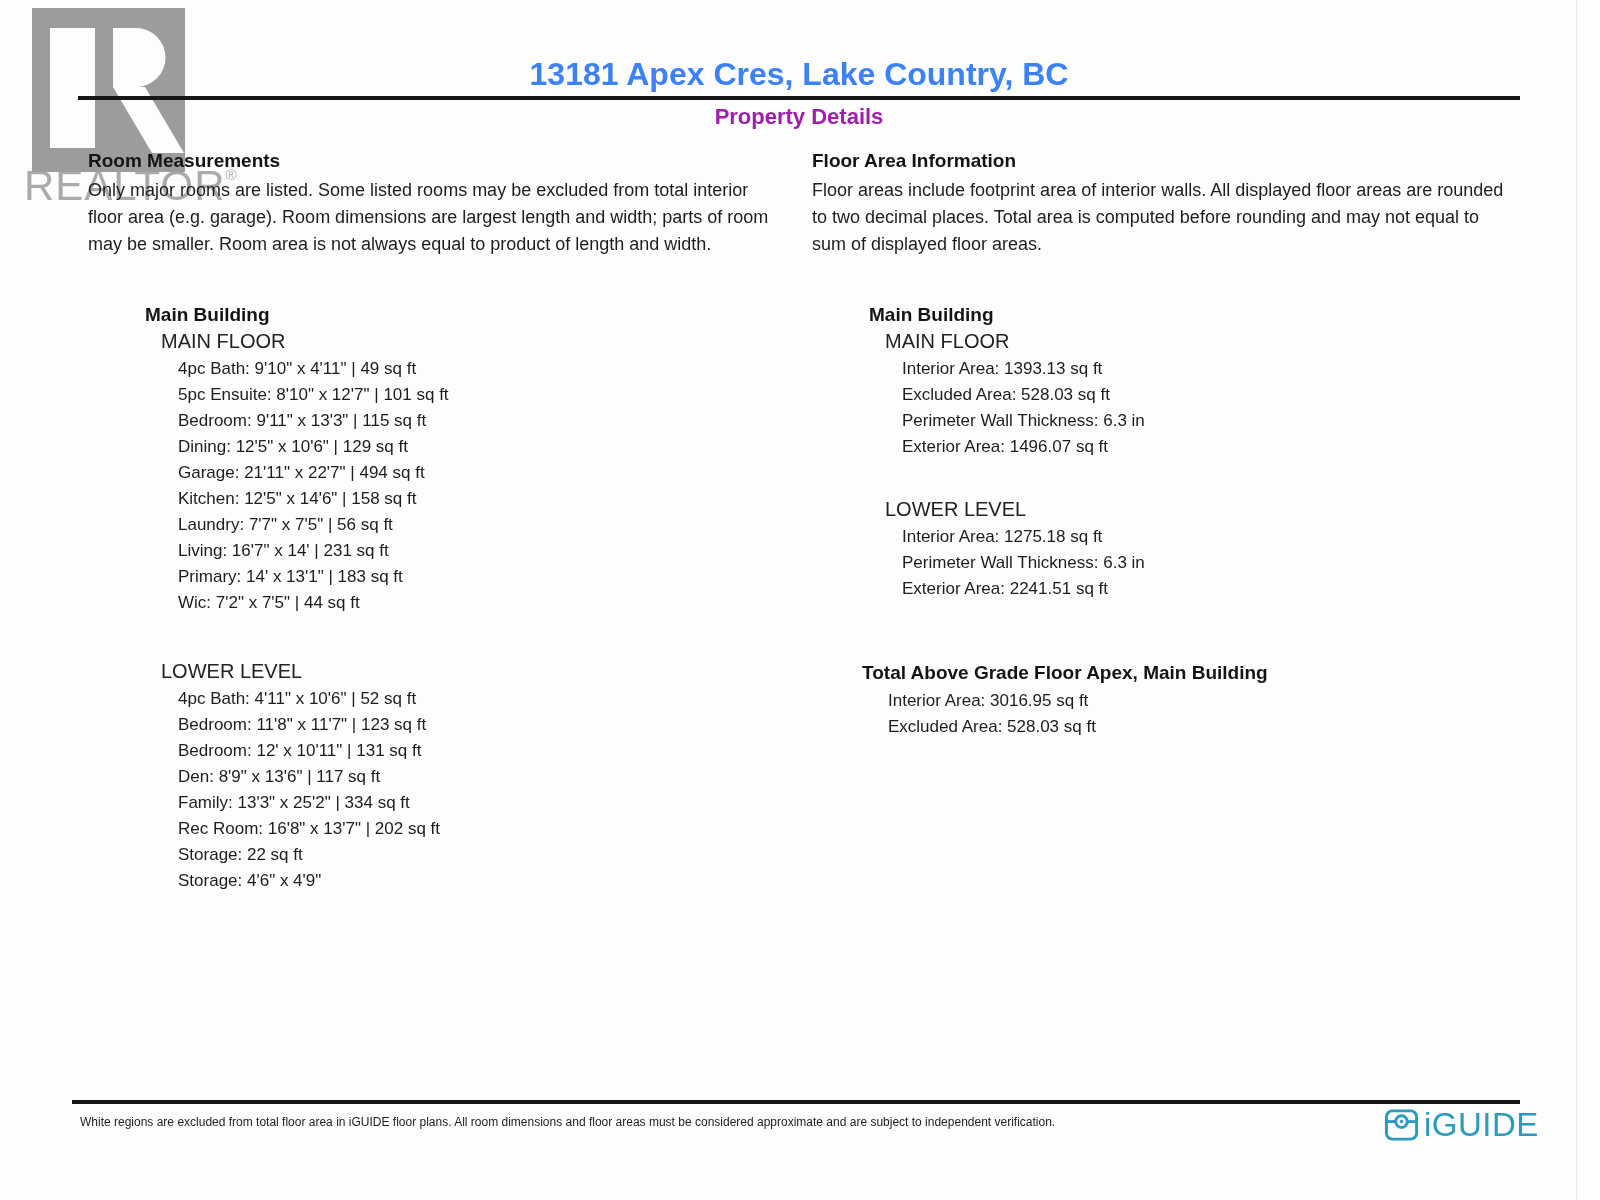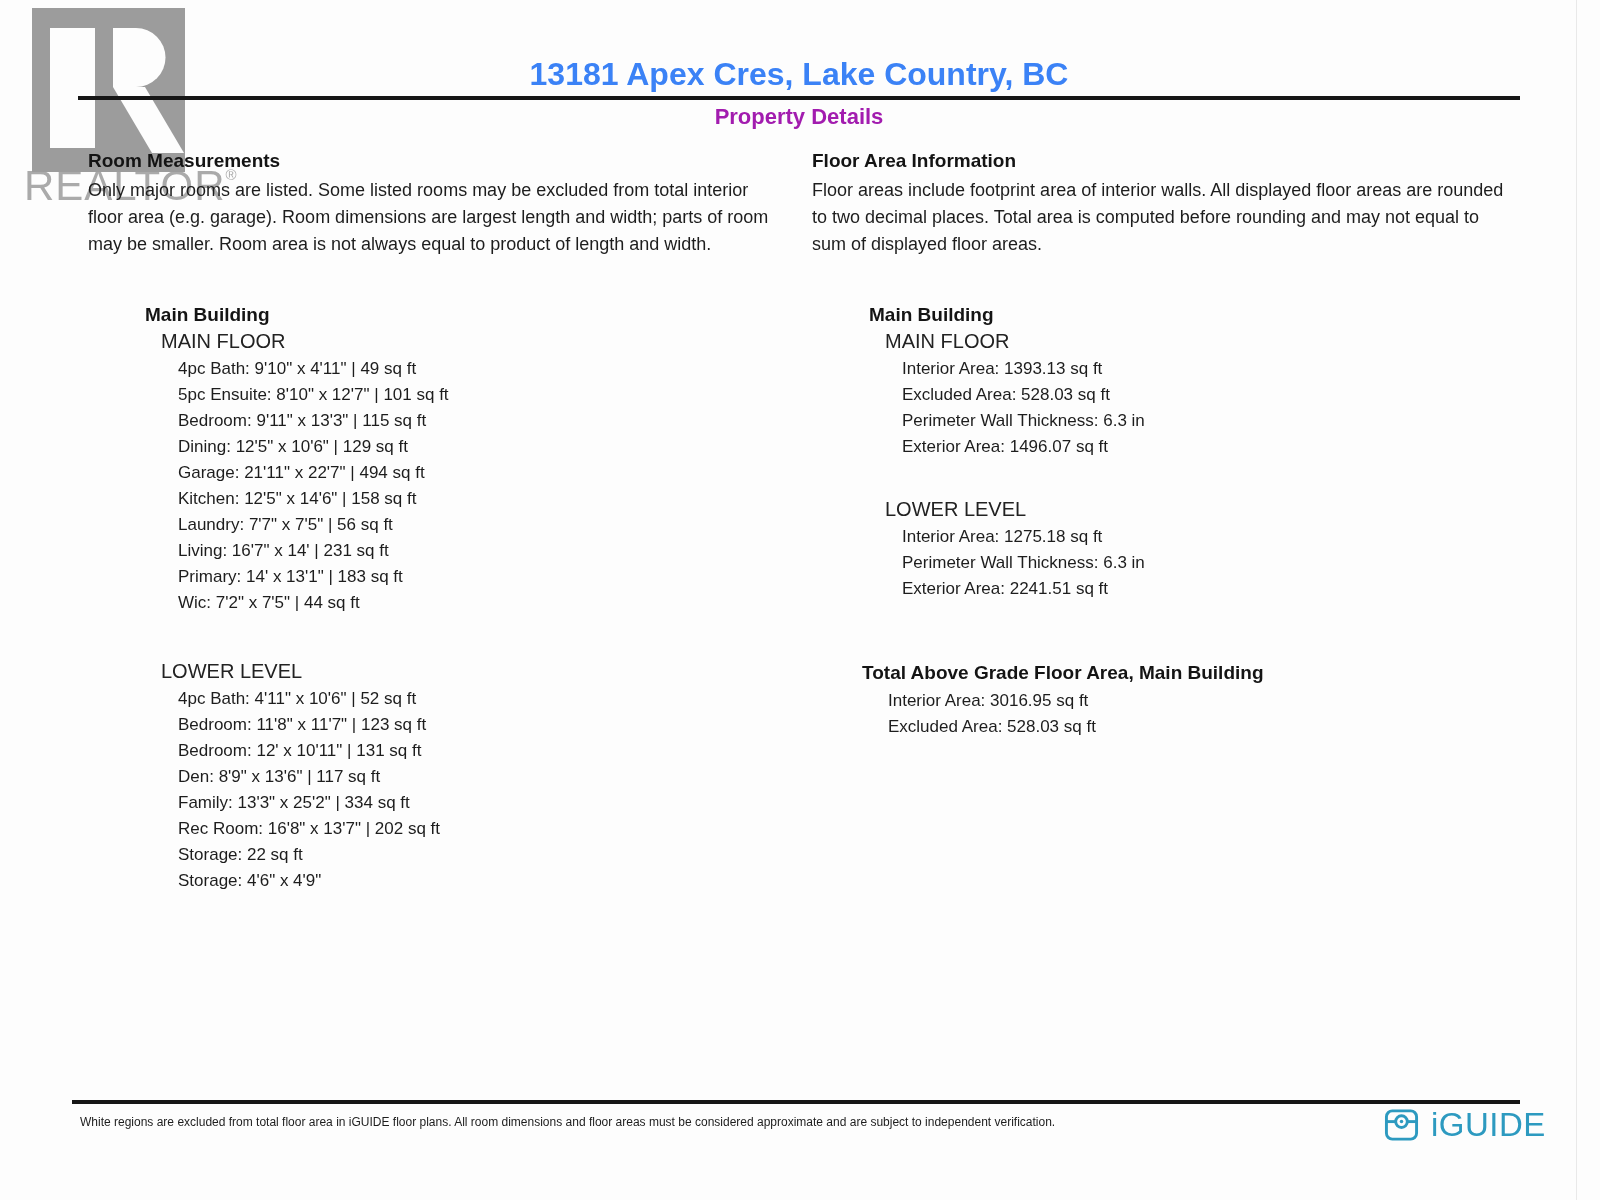--- a/index.html
+++ b/index.html
@@ -78,21 +78,21 @@
   .footer-rule {
     position: absolute; left: 72px; top: 1100px; width: 1448px; height: 4px;
     background: #161616; z-index: 1;
   }
   .footer-text {
     position: absolute; left: 80px; top: 1115px;
     font-size: 12px; color: #1d1d1d; z-index: 1;
   }
   .brand {
     position: absolute; left: 1384px; top: 1108px;
-    display: flex; align-items: center; gap: 12px;
+    display: flex; align-items: center; gap: 5px;
     color: var(--brand-color, #2d9ac0); z-index: 1;
   }
   .brand-text {
     font-size: 33px; letter-spacing: 0.5px; line-height: 34px;
     font-weight: 400;
   }
 </style>
 </head>
 <body>
 
@@ -157,21 +157,21 @@
     <div class="line">Exterior Area: 1496.07 sq ft</div>
   </div>
 
   <div class="floor-heading gap-ll-right">LOWER LEVEL</div>
   <div class="rooms-start">
     <div class="line">Interior Area: 1275.18 sq ft</div>
     <div class="line">Perimeter Wall Thickness: 6.3 in</div>
     <div class="line">Exterior Area: 2241.51 sq ft</div>
   </div>
 
-  <div class="total-heading gap-total">Total Above Grade Floor Area, Main Building</div>
+  <div class="total-heading gap-total">Total Above Grade Floor Apex, Main Building</div>
   <div class="rooms-start" style="margin-left:-14px;">
     <div class="line">Interior Area: 3016.95 sq ft</div>
     <div class="line">Excluded Area: 528.03 sq ft</div>
   </div>
 </div>
 
 <div class="footer-rule"></div>
 <div class="footer-text">White regions are excluded from total floor area in iGUIDE floor plans. All room dimensions and floor areas must be considered approximate and are subject to independent verification.</div>
 <div class="brand">
   <svg width="35" height="34" viewBox="0 0 36 34" aria-hidden="true">

